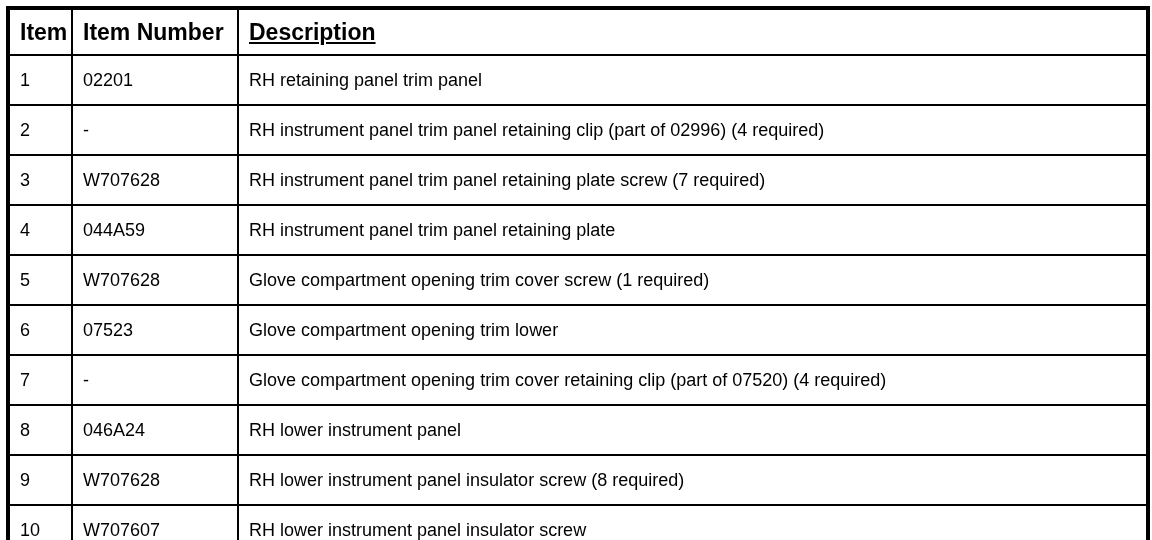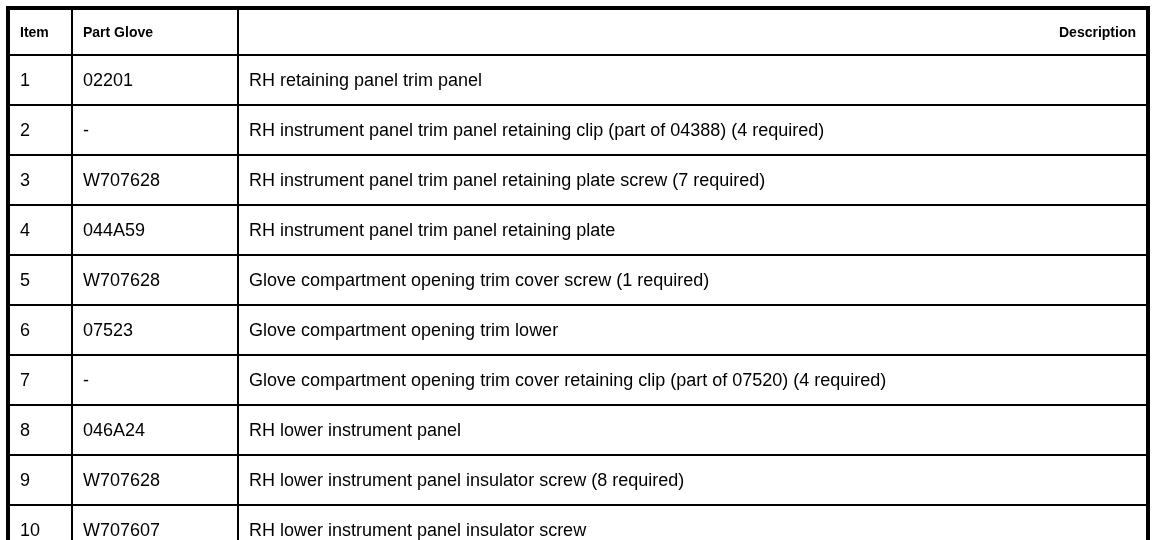--- a/index.html
+++ b/index.html
@@ -25,29 +25,30 @@
   table.parts-table, 
   table.parts-table th, 
   table.parts-table td {
     border: 2px solid #000000;
   }
   table.parts-table {
     border: 4px solid #000000;
   }
   table.parts-table th {
     font-weight: bold;
-    font-size: 14px;
+    font-size: 23px;
     height: 40px;
     padding: 2px 10px;
     text-align: left;
     vertical-align: middle;
     white-space: nowrap;
   }
   table.parts-table th.desc-col {
-    text-align: right;
+    text-align: left;
+    text-decoration: underline;
   }
   table.parts-table td {
     font-weight: normal;
     font-size: 18px;
     height: 44px;
     padding: 2px 10px;
     text-align: left;
     vertical-align: middle;
     white-space: nowrap;
     overflow: hidden;
@@ -62,34 +63,34 @@
 <div class="table-wrap">
   <table class="parts-table">
     <colgroup>
       <col class="col-item">
       <col class="col-part">
       <col class="col-desc">
     </colgroup>
     <thead>
       <tr>
         <th>Item</th>
-        <th>Part Glove</th>
+        <th>Item Number</th>
         <th class="desc-col">Description</th>
       </tr>
     </thead>
     <tbody>
       <tr>
         <td>1</td>
         <td>02201</td>
         <td>RH retaining panel trim panel</td>
       </tr>
       <tr>
         <td>2</td>
         <td>-</td>
-        <td>RH instrument panel trim panel retaining clip (part of 04388) (4 required)</td>
+        <td>RH instrument panel trim panel retaining clip (part of 02996) (4 required)</td>
       </tr>
       <tr>
         <td>3</td>
         <td>W707628</td>
         <td>RH instrument panel trim panel retaining plate screw (7 required)</td>
       </tr>
       <tr>
         <td>4</td>
         <td>044A59</td>
         <td>RH instrument panel trim panel retaining plate</td>

